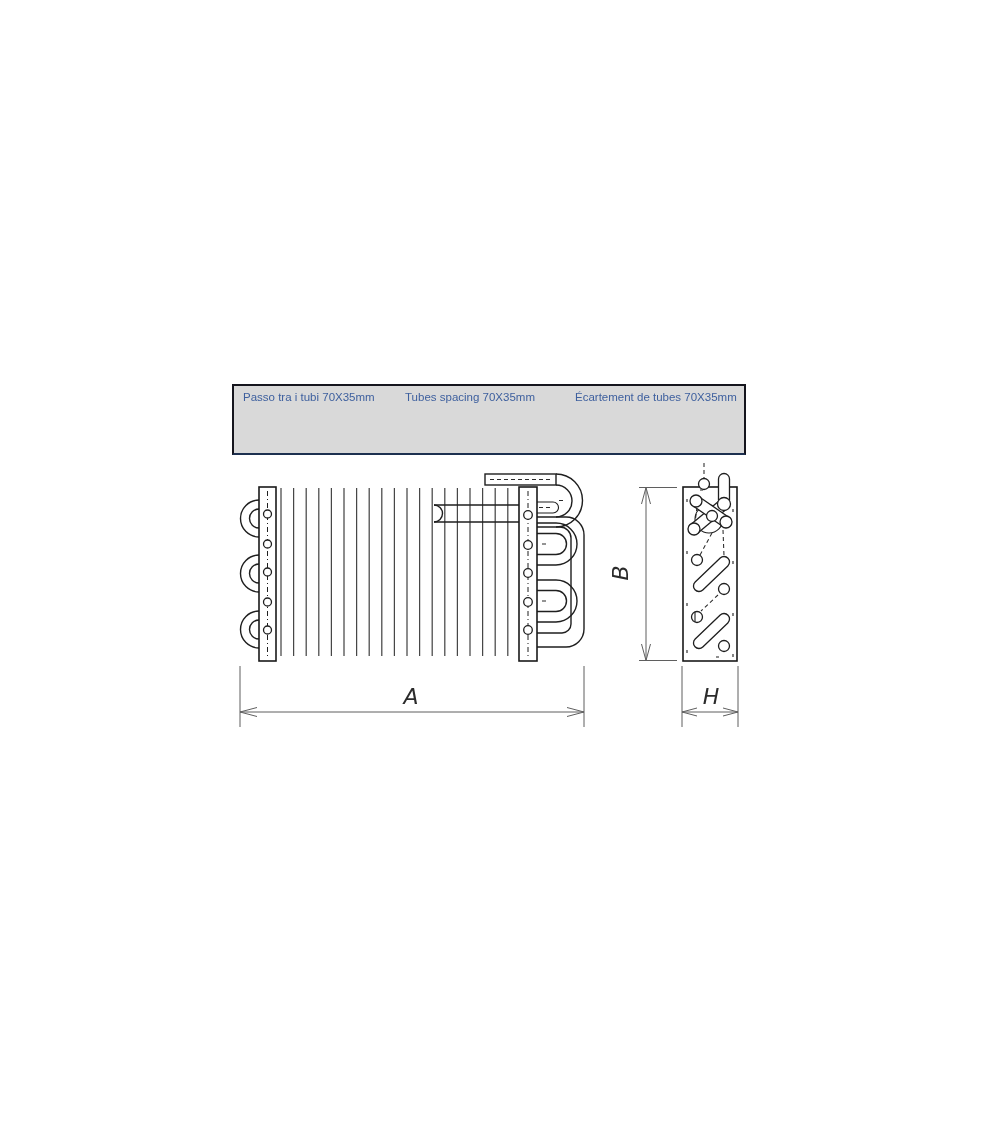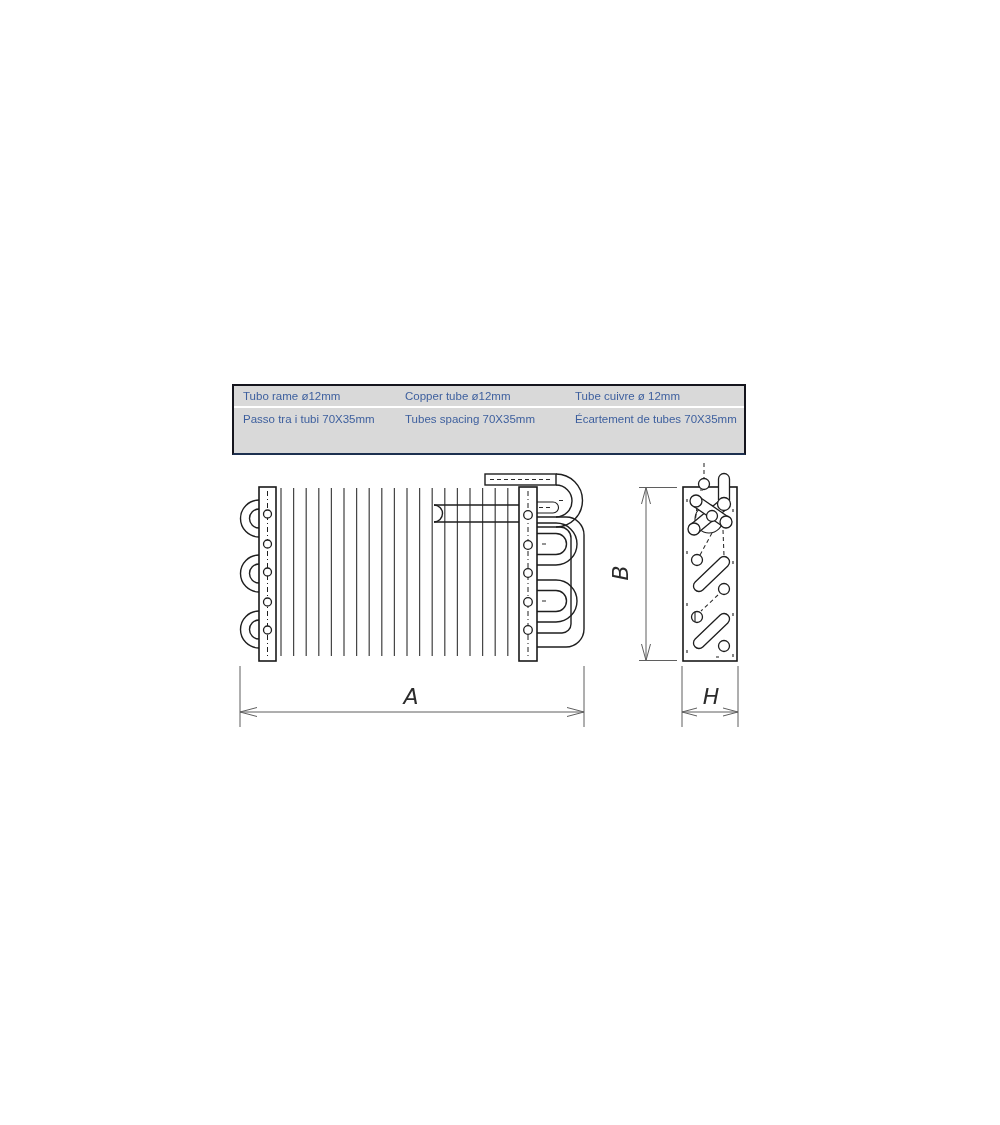--- a/index.html
+++ b/index.html
@@ -24,25 +24,20 @@
   .dash{stroke:#2a2a2a;stroke-width:1.05;fill:none;stroke-dasharray:4 3;}
   .dim{stroke:#5f5f5f;stroke-width:1;fill:none;}
   .dimlabel{font-family:"DejaVu Sans",sans-serif;font-style:italic;font-size:22px;fill:#2b2b2b;}
 </style>
 </head>
 <body>
 
 <div class="page">
 
   <div class="specs">
-    <div class="row">
-      <div class="cell">Tubo rame ø12mm</div>
-      <div class="cell">Copper tube ø12mm</div>
-      <div class="cell">Tube cuivre ø 12mm</div>
-    </div>
     <div class="row">
       <div class="cell">Passo tra i tubi 70X35mm</div>
       <div class="cell">Tubes spacing 70X35mm</div>
       <div class="cell">Écartement de tubes 70X35mm</div>
     </div>
   </div>
 
   <svg width="1000" height="1125" viewBox="0 0 1000 1125">
 
     <g>

